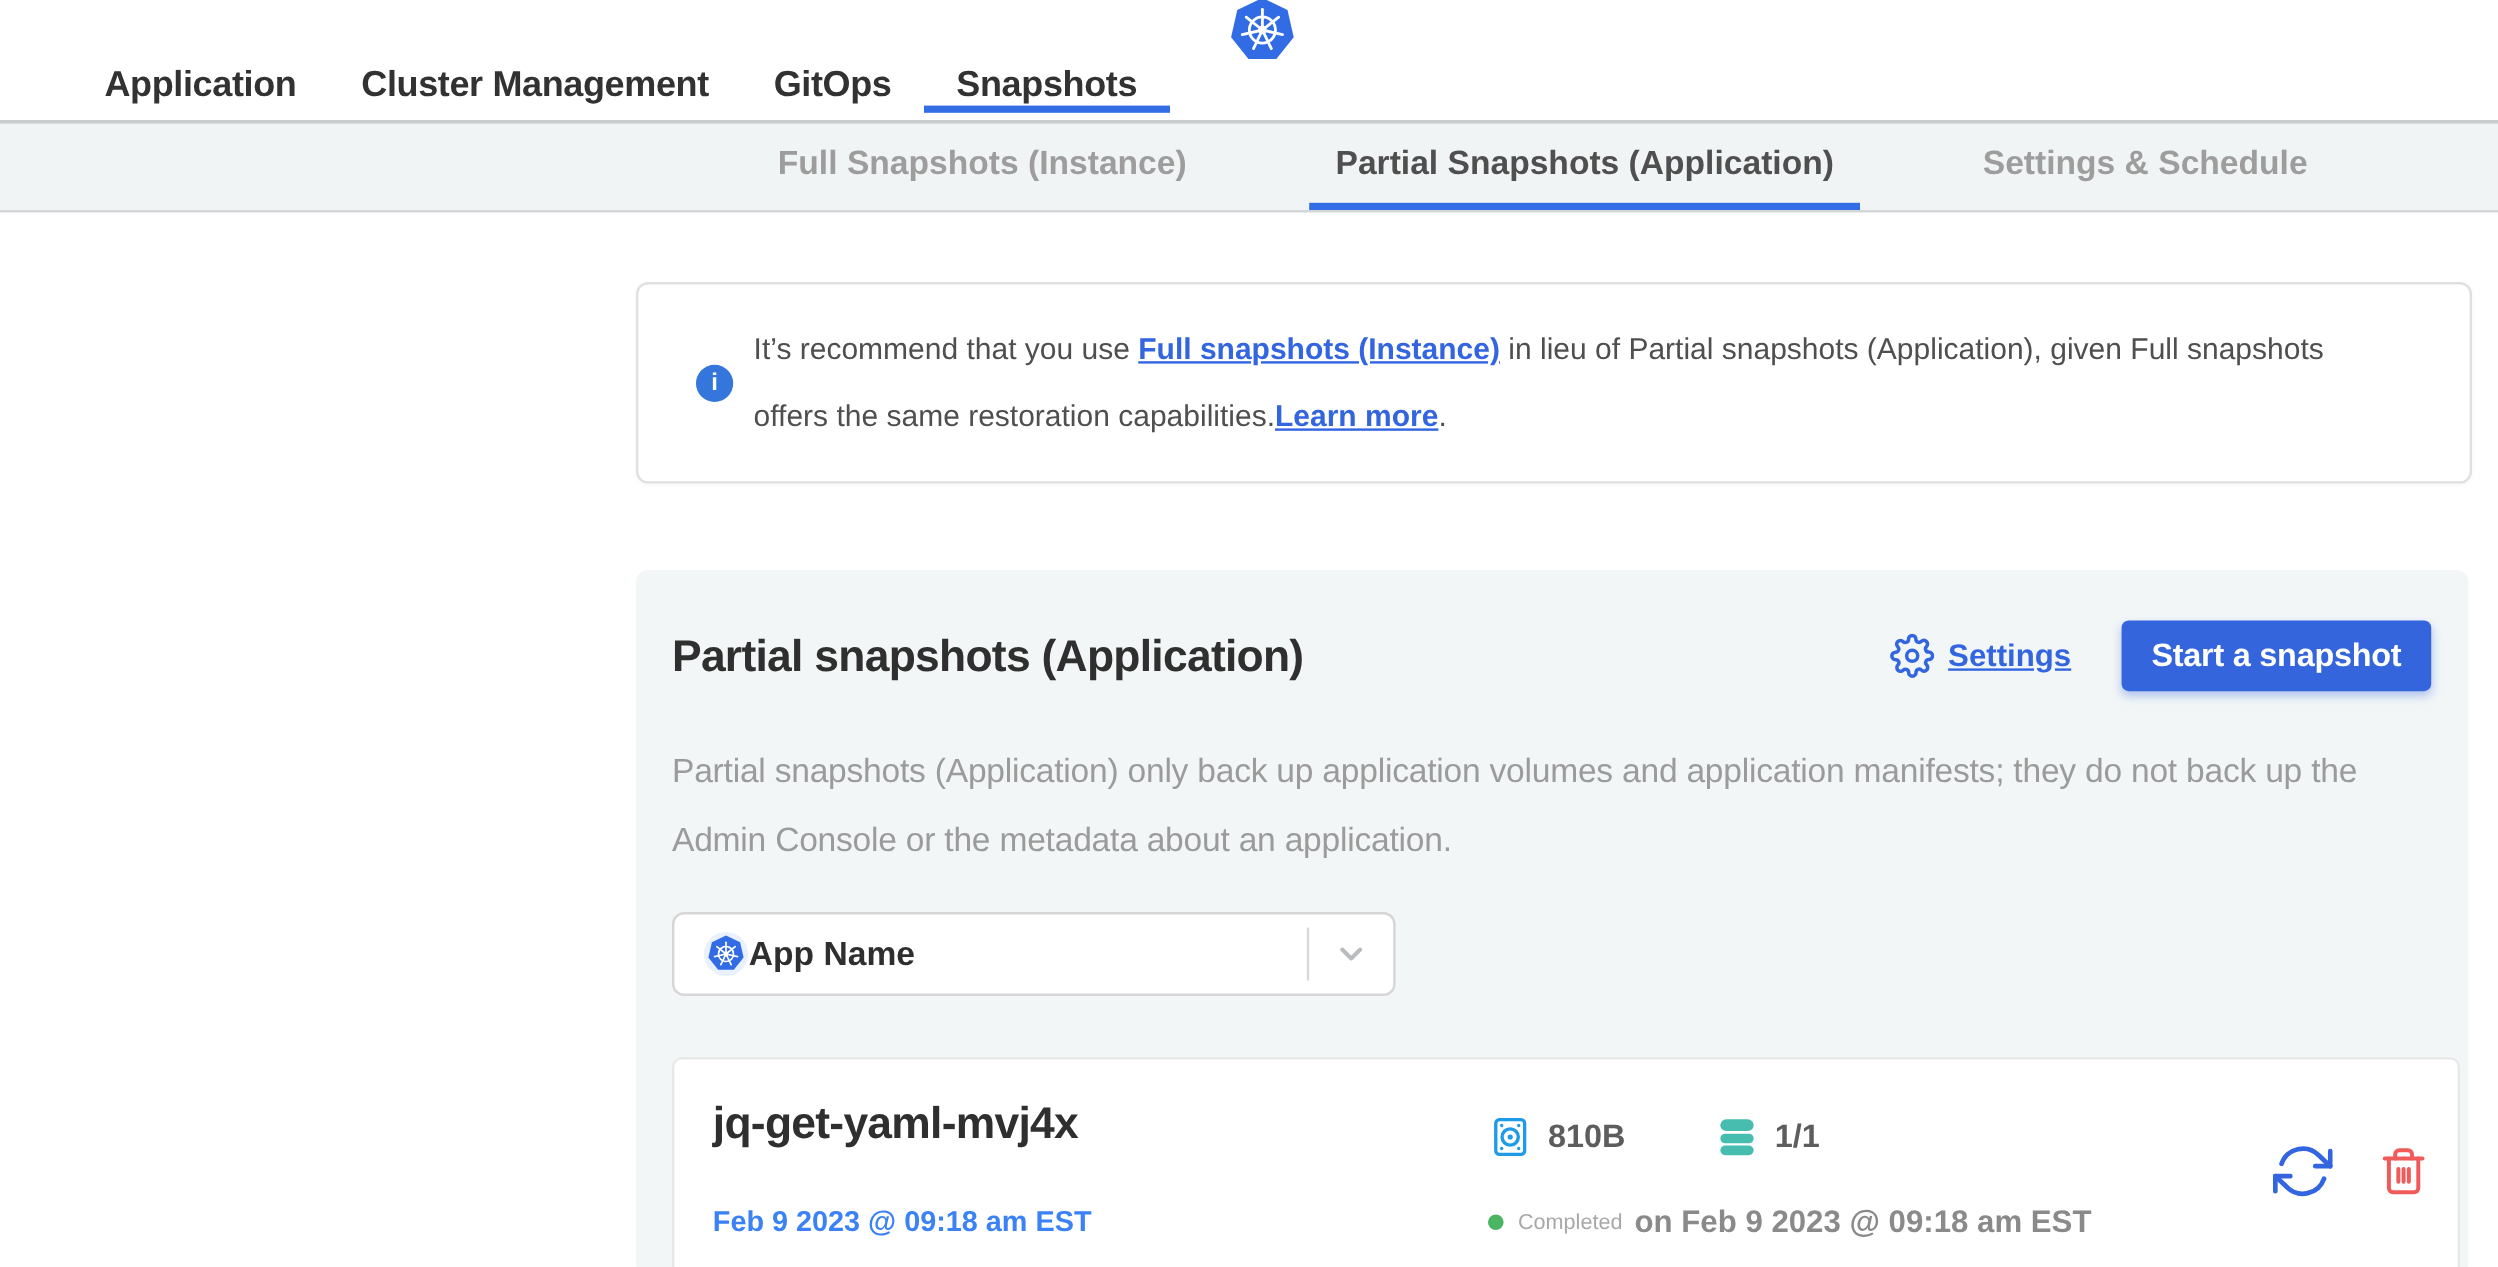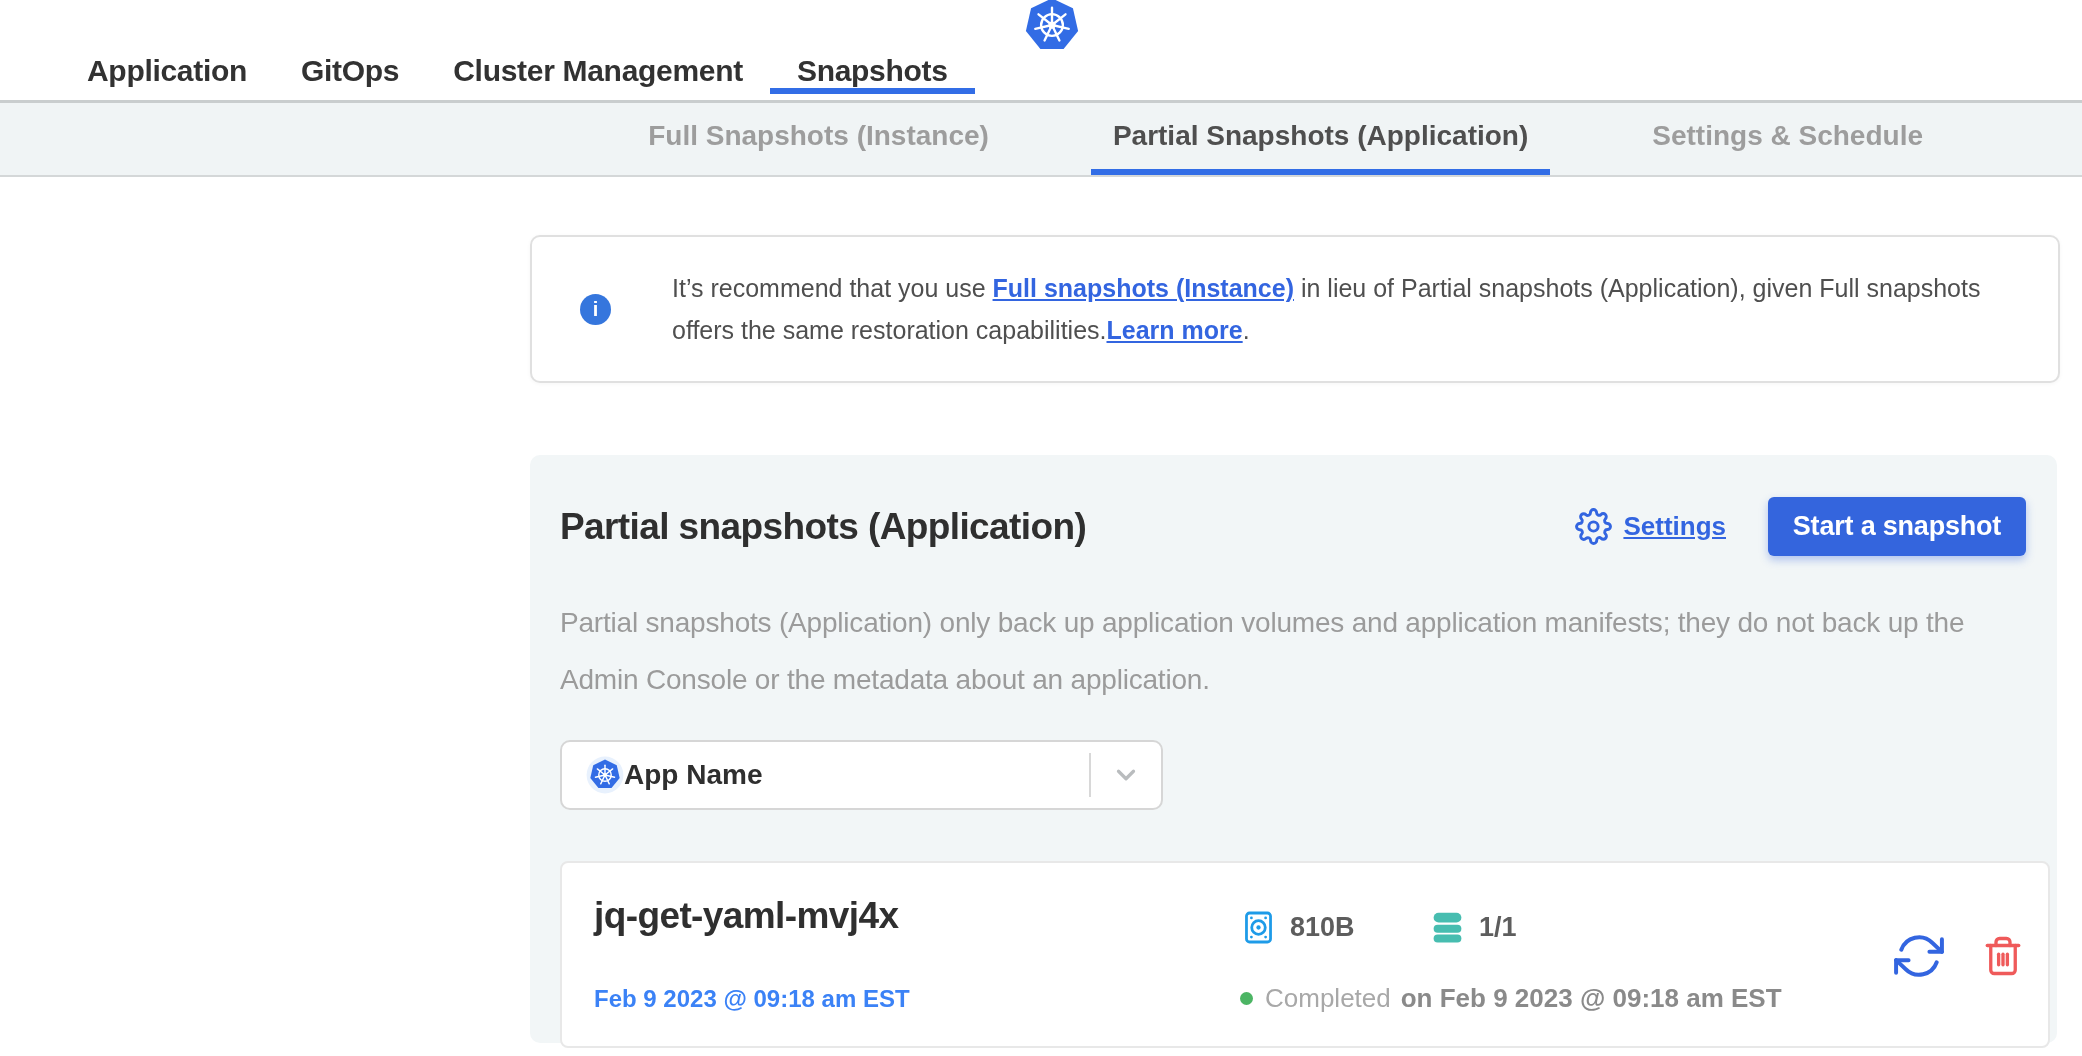--- a/index.html
+++ b/index.html
@@ -40,21 +40,21 @@
     margin:58px 22px 0 530px; width:1530px; min-height:148px;
     background:#fff; border:2px solid #e0e0e0; border-radius:10px;
     box-shadow:0 1px 4px rgba(0,0,0,0.04);
     display:flex; align-items:center; padding:26px 40px 26px 48px;
   }
   .info-icon {
     flex:none; width:31px; height:31px; border-radius:50%;
     background:#3576dd; color:#fff; font-size:20px; font-weight:700;
     display:flex; align-items:center; justify-content:center; margin-right:17px;
   }
-  .info-text { font-size:25px; line-height:42px; color:#4f4f4f; width:1372px;margin-left:44px; }
+  .info-text { font-size:25px; line-height:56px; color:#4f4f4f; width:1372px; }
   a.link { color:#3365e0; font-weight:700; text-decoration:underline; cursor:pointer; }
 
   
   .panel {
     margin:72px 0 0 530px; width:1527px; height:588px;
     background:#f2f6f7; border-radius:10px; padding:42px 6px 33px 30px;
   }
   .panel-header { display:flex; align-items:center; padding-right:25px; }
   .panel-title { font-size:37px; font-weight:700; color:#2f2f2f; letter-spacing:-0.6px; }
   .panel-actions { margin-left:auto; display:flex; align-items:center; }
@@ -87,21 +87,21 @@
   }
   .snap-name { position:absolute; left:32px; top:32px; font-size:37px; font-weight:700; color:#2f2f2f; letter-spacing:-0.6px; cursor:pointer; }
   .snap-date { position:absolute; left:32px; top:122px; font-size:24px; font-weight:600; color:#3b82f6; }
   .metric { position:absolute; top:46px; display:flex; align-items:center; }
   .metric-size { left:678px; }
   .metric-volumes { left:867px; }
   .metric svg { flex:none; }
   .metric-label { margin-left:13px; font-size:27px; font-weight:700; color:#5d5d5d; }
   .snap-status { position:absolute; left:678px; top:120px; display:flex; align-items:center; }
   .status-dot { width:13px; height:13px; border-radius:50%; background:#4cb564; margin-right:12px; }
-  .status-text { font-size:26px; font-weight:500; color:#a8a8a8; }
+  .status-text { font-size:18px; font-weight:500; color:#a8a8a8; }
   .status-finished { margin-left:10px; font-size:26px; font-weight:700; color:#8a8a8a; }
   .row-action { position:absolute; display:flex; cursor:pointer; }
   .restore { left:1332px; top:68px; width:50px; height:50px; }
   .trash { left:1420px; top:72px; width:42px; height:42px; }
 </style>
 </head>
 <body>
 
 <div class="app">
 
@@ -117,22 +117,22 @@
           <line x1="32" y1="32" x2="40.2" y2="49.1"></line>
           <line x1="32" y1="32" x2="23.8" y2="49.1"></line>
           <line x1="32" y1="32" x2="13.5" y2="36.2"></line>
           <line x1="32" y1="32" x2="17.1" y2="20.2"></line>
         </g>
         <circle cx="32" cy="32" r="4" fill="#ffffff"></circle>
       </svg>
     </div>
     <nav class="topnav-items">
       <div class="topnav-item">Application</div>
+      <div class="topnav-item">Cluster Management</div>
       <div class="topnav-item">GitOps</div>
-      <div class="topnav-item">Cluster Management</div>
       <div class="topnav-item active">Snapshots</div>
     </nav>
   </header>
 
   <div class="subnav">
     <div class="subnav-item">Full Snapshots (Instance)</div>
     <div class="subnav-item active">Partial Snapshots (Application)</div>
     <div class="subnav-item">Settings &amp; Schedule</div>
   </div>
 

